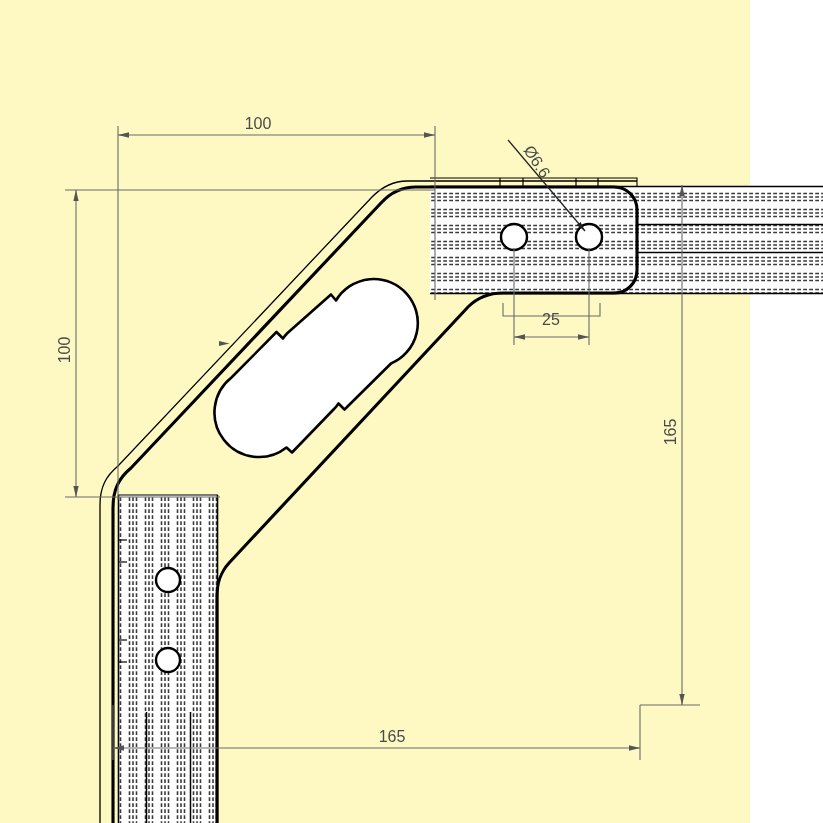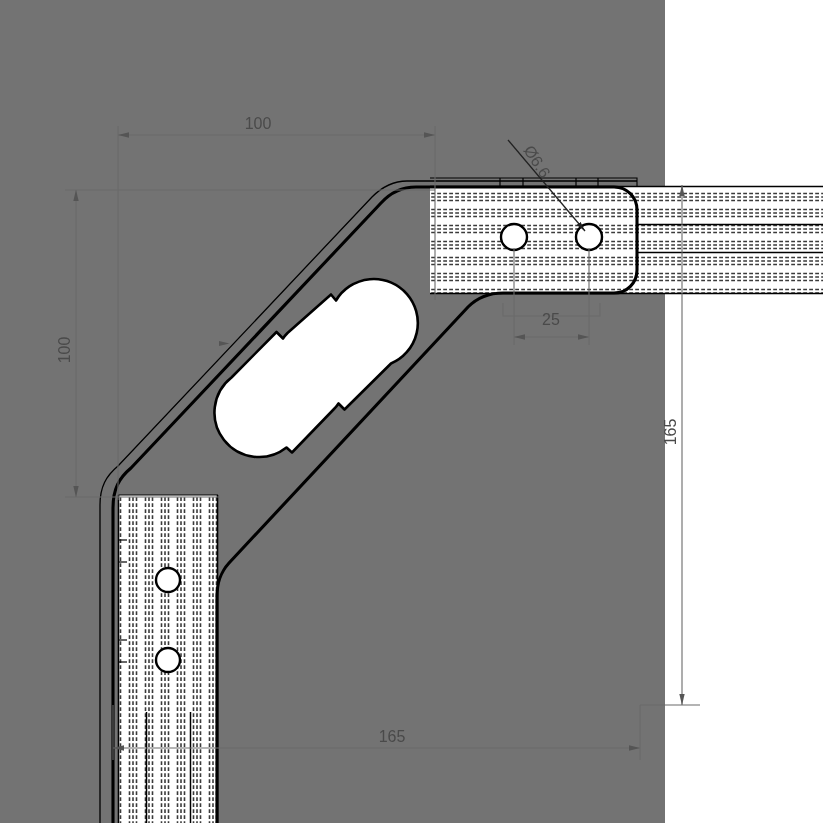--- a/index.html
+++ b/index.html
@@ -1,18 +1,18 @@
 <!DOCTYPE html>
 <html><head>
 <meta charset="utf-8">
 <style>
   html,body{margin:0;padding:0;background:#ffffff;}
   body{width:823px;height:823px;overflow:hidden;
        font-family:"Liberation Sans","DejaVu Sans",sans-serif;}
-  #stage{position:relative;width:665px;height:823px;background:#737373;}
+  #stage{position:relative;width:750px;height:823px;background:#fef9c3;}
   svg{display:block;}
   .dimtext{font-family:"Liberation Sans","DejaVu Sans",sans-serif;
            font-size:16px;fill:#4a4a4a;}
 </style>
 </head>
 <body>
 
 <div id="stage">
 <svg id="cad" width="823" height="823" viewBox="0 0 823 823">
 

